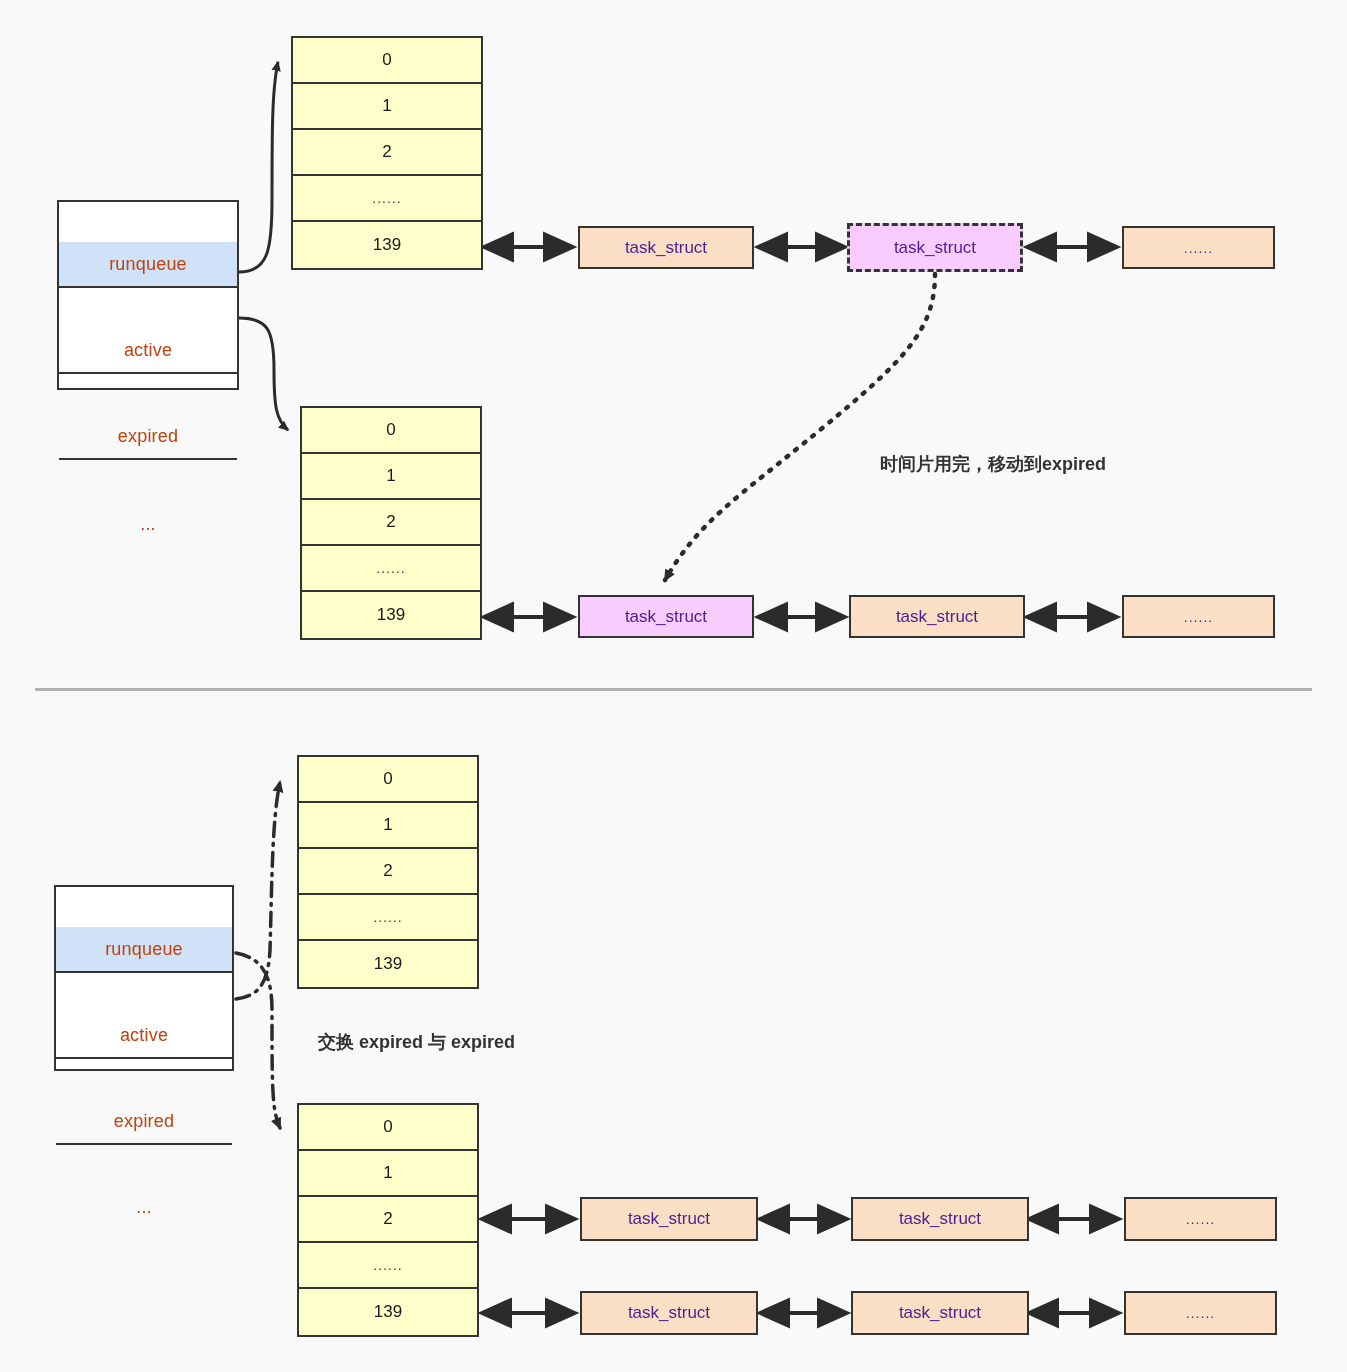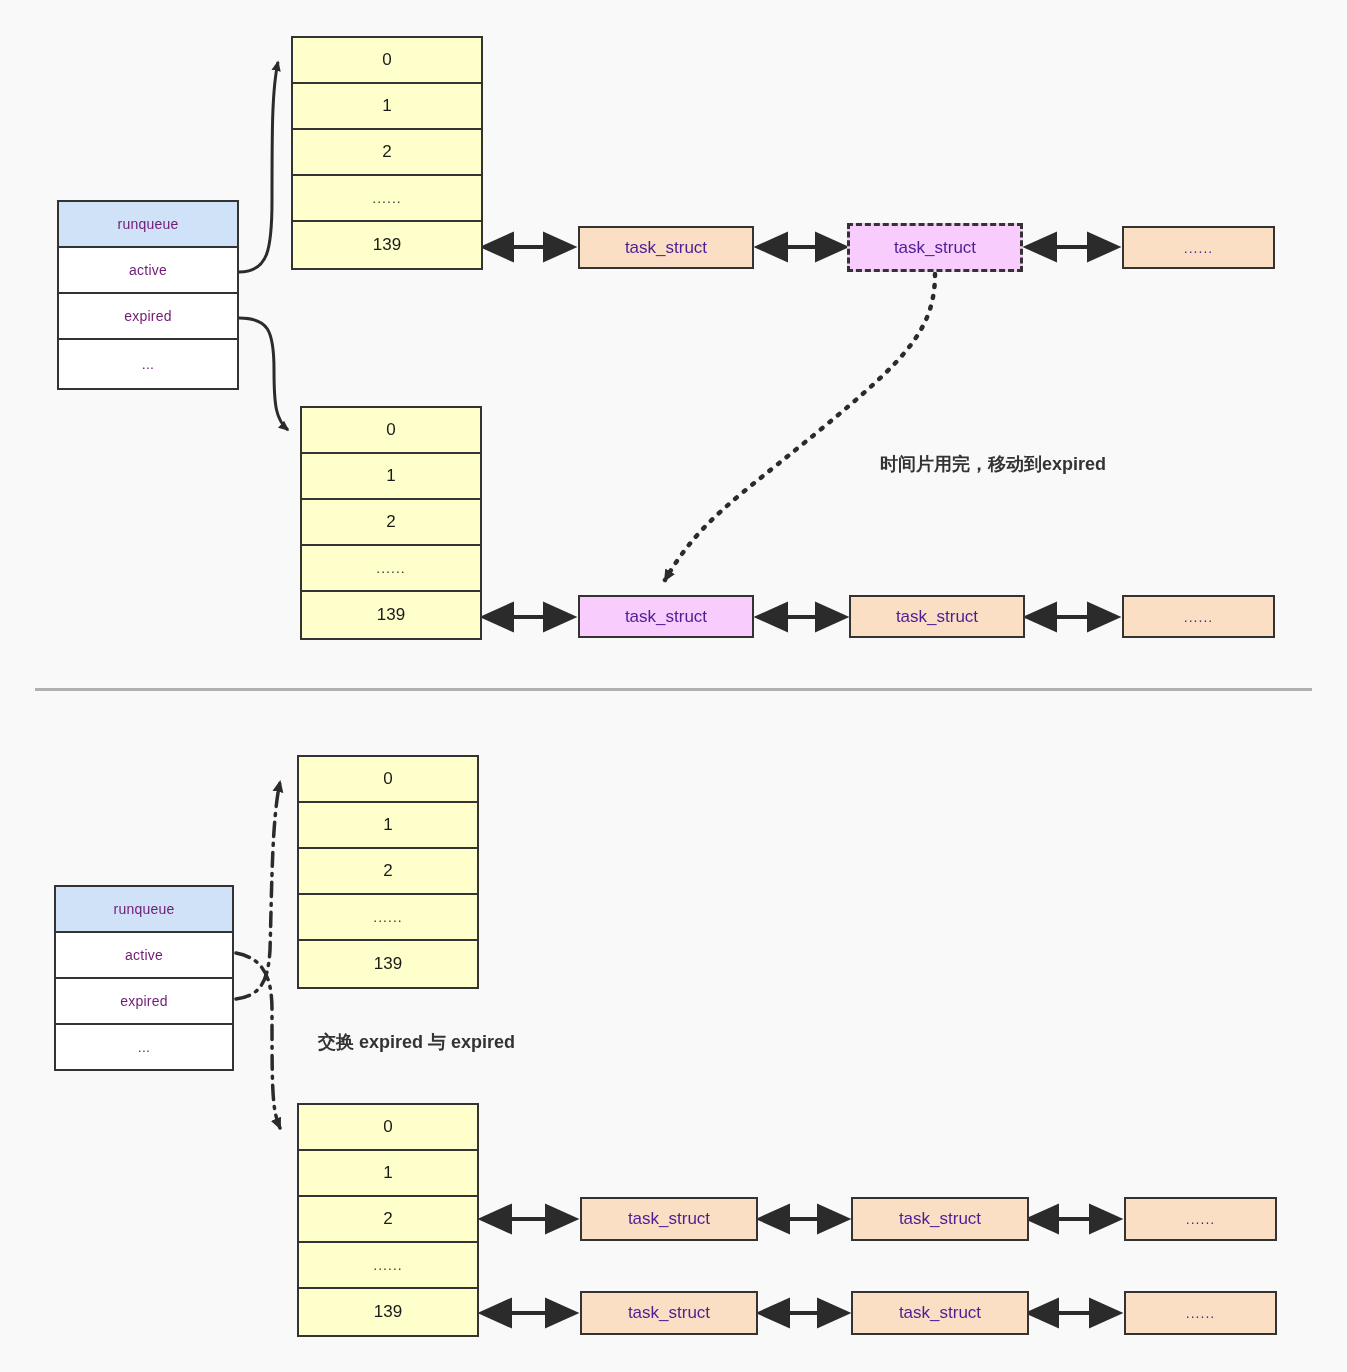--- a/index.html
+++ b/index.html
@@ -33,23 +33,24 @@
     border: 2px solid #333333;
     background: #ffffff;
     box-sizing: border-box;
   }
   .rq-row {
     border-bottom: 2px solid #333333;
     box-sizing: border-box;
     display: flex;
     align-items: center;
     justify-content: center;
-    font-size: 14px;
-    color: #701a75;
+    font-size: 18px;
+    color: #c2410c;
     letter-spacing: .2px;
+    margin-top: 40px;
   }
   .rq-row:last-child { border-bottom: none; }
   .rq-row.header { background: #cfe2f7; }
 
   
   .prio-array {
     position: absolute;
     border: 2px solid #333333;
     background: #ffffcc;
     box-sizing: border-box;

